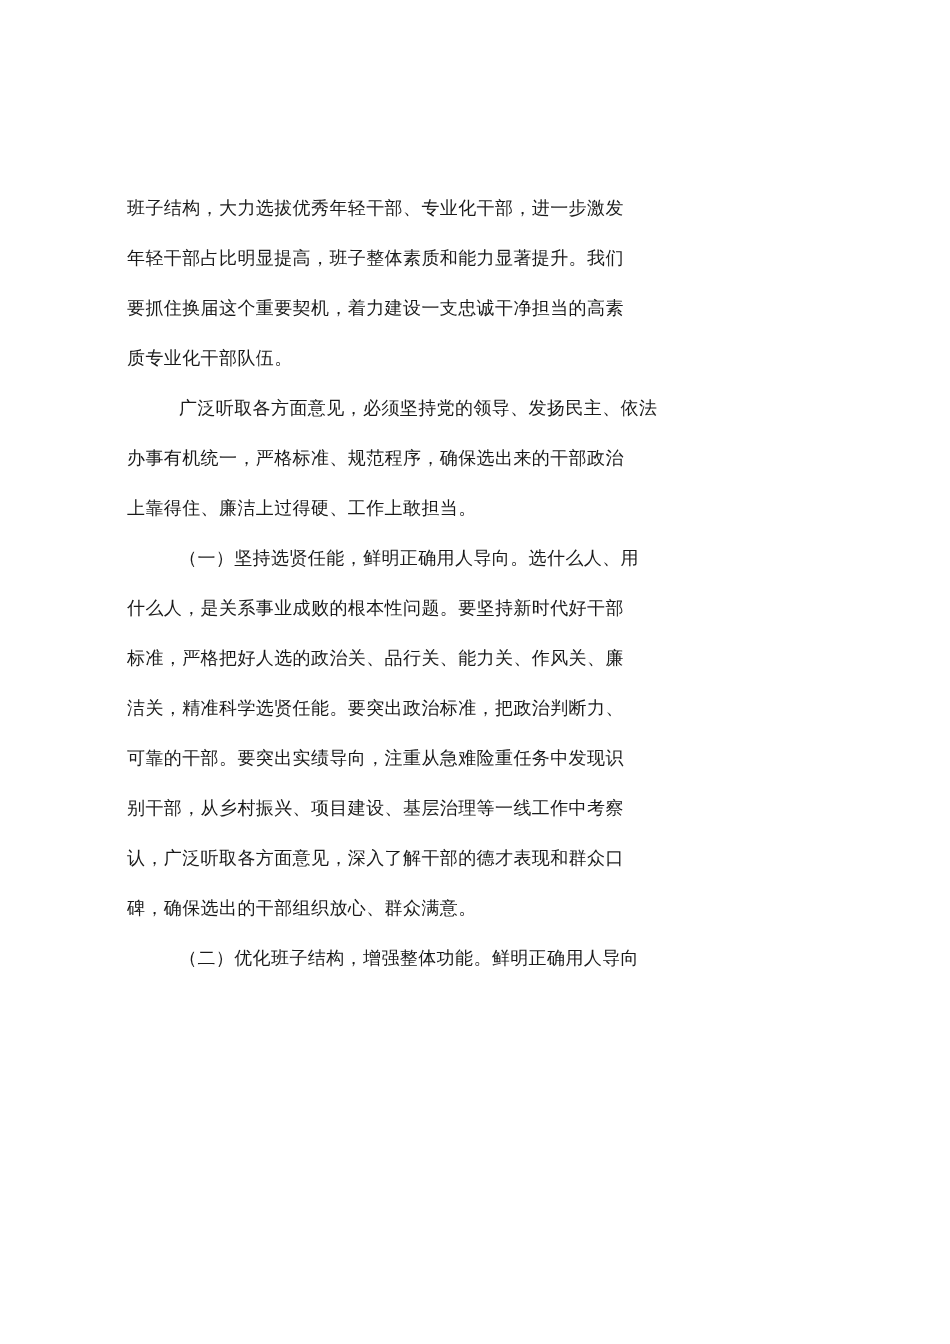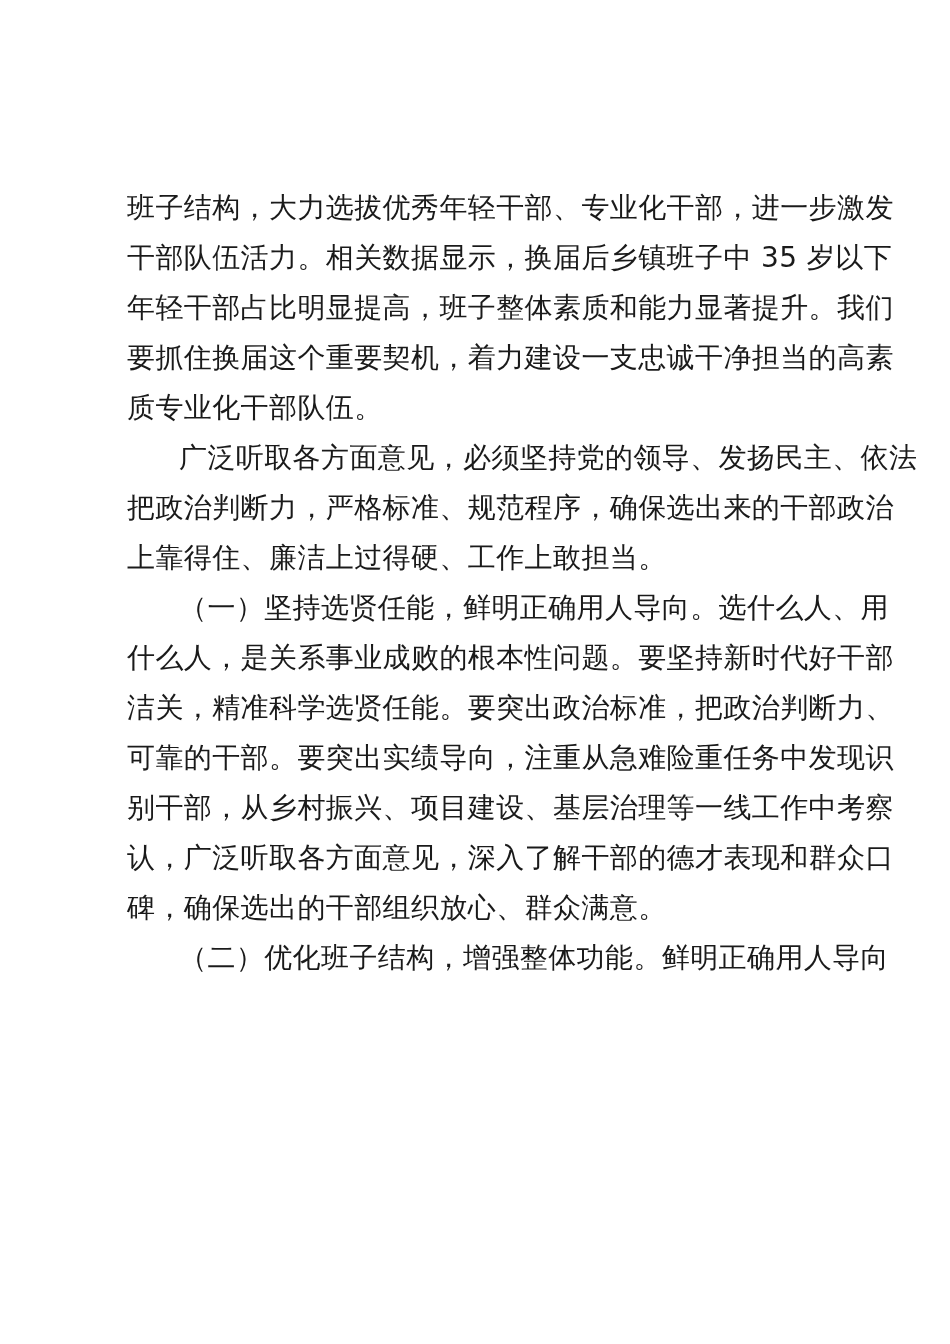--- a/index.html
+++ b/index.html
@@ -17,54 +17,54 @@
     }
     .page {
       position: absolute;
       left: 127px;
       top: 183px;
       width: 710px;
     }
     .line {
       height: 50px;
       line-height: 50px;
-      font-size: 28px;
+      font-size: 18px;
       white-space: nowrap;
       letter-spacing: 0.4px;
     }
     .indent {
       padding-left: 52px;
     }
     .heading {
       letter-spacing: 0px;
     }
   </style>
 </head>
 <body>
 
 <div class="page">
 
   <div>
     <div class="line">班子结构，大力选拔优秀年轻干部、专业化干部，进一步激发</div>
-    <div class="line">干部队伍活力。相关数据显示，换届后乡镇班子中 35 岁以下</div>
     <div class="line">年轻干部占比明显提高，班子整体素质和能力显著提升。我们</div>
     <div class="line">要抓住换届这个重要契机，着力建设一支忠诚干净担当的高素</div>
     <div class="line">质专业化干部队伍。</div>
   </div>
 
 
   <div>
     <div class="line indent">广泛听取各方面意见，必须坚持党的领导、发扬民主、依法</div>
-    <div class="line">把政治判断力，严格标准、规范程序，确保选出来的干部政治</div>
+    <div class="line">办事有机统一，严格标准、规范程序，确保选出来的干部政治</div>
     <div class="line">上靠得住、廉洁上过得硬、工作上敢担当。</div>
   </div>
 
   <div>
     <div class="line indent">（一）坚持选贤任能，鲜明正确用人导向。选什么人、用</div>
     <div class="line">什么人，是关系事业成败的根本性问题。要坚持新时代好干部</div>
+    <div class="line">标准，严格把好人选的政治关、品行关、能力关、作风关、廉</div>
     <div class="line">洁关，精准科学选贤任能。要突出政治标准，把政治判断力、</div>
     <div class="line">可靠的干部。要突出实绩导向，注重从急难险重任务中发现识</div>
     <div class="line">别干部，从乡村振兴、项目建设、基层治理等一线工作中考察</div>
     <div class="line">认，广泛听取各方面意见，深入了解干部的德才表现和群众口</div>
     <div class="line">碑，确保选出的干部组织放心、群众满意。</div>
   </div>
 
   <div>
     <div class="line indent">（二）优化班子结构，增强整体功能。鲜明正确用人导向</div>
   </div>

